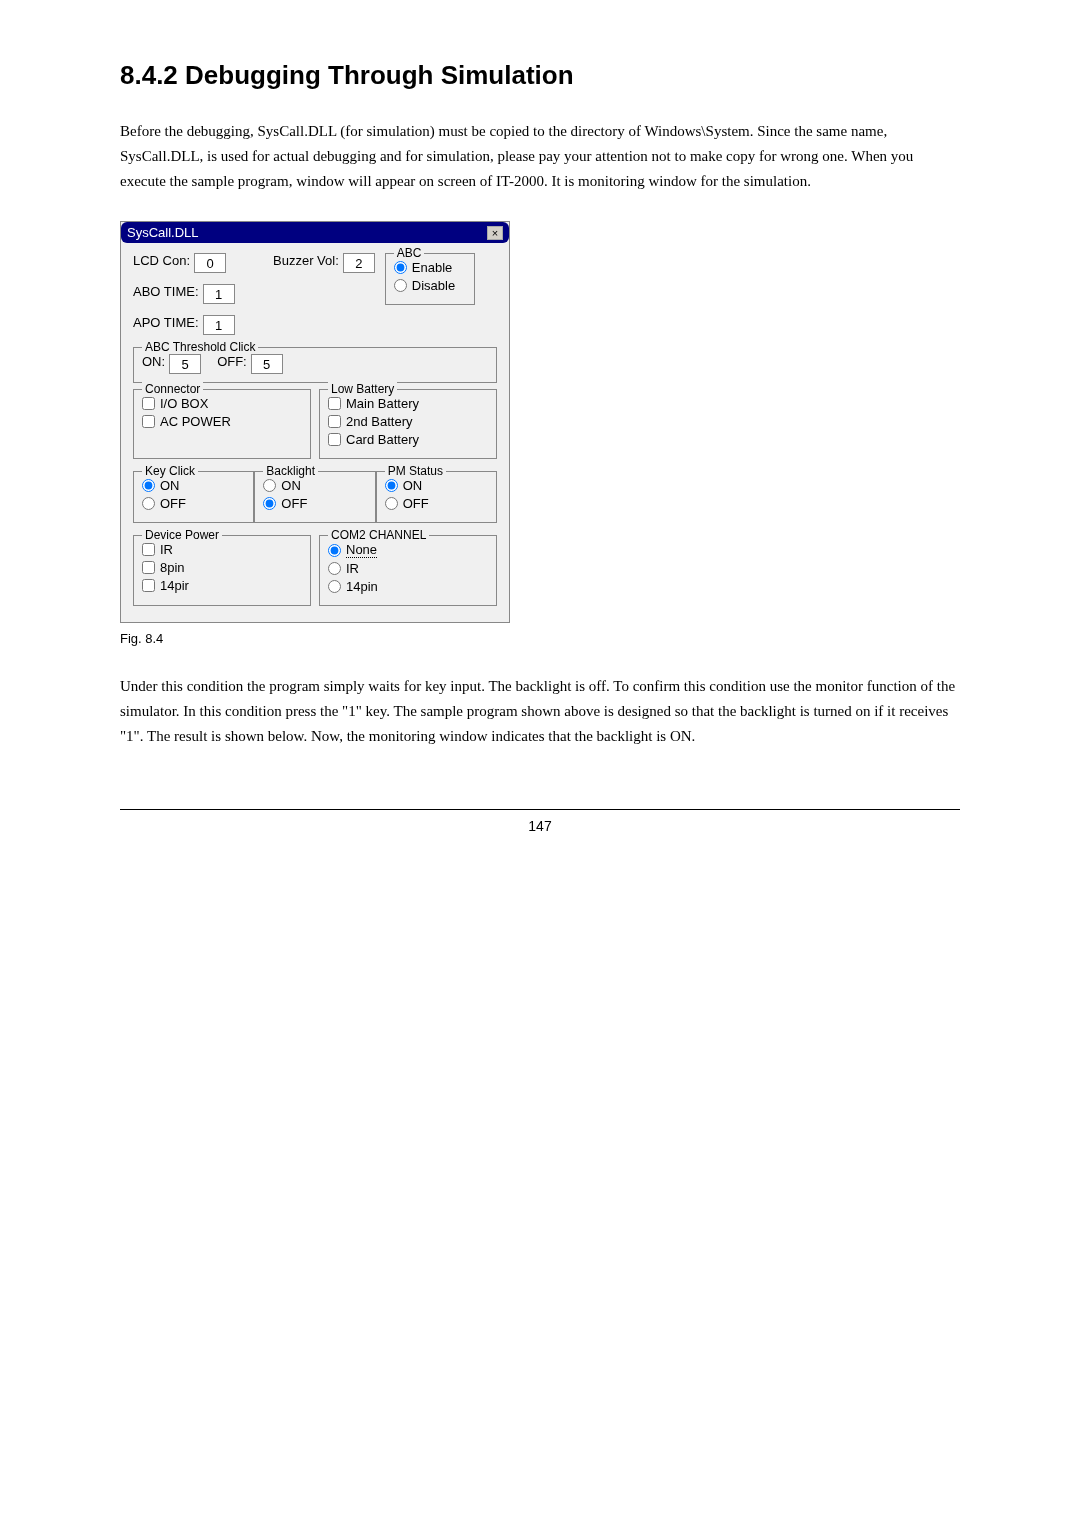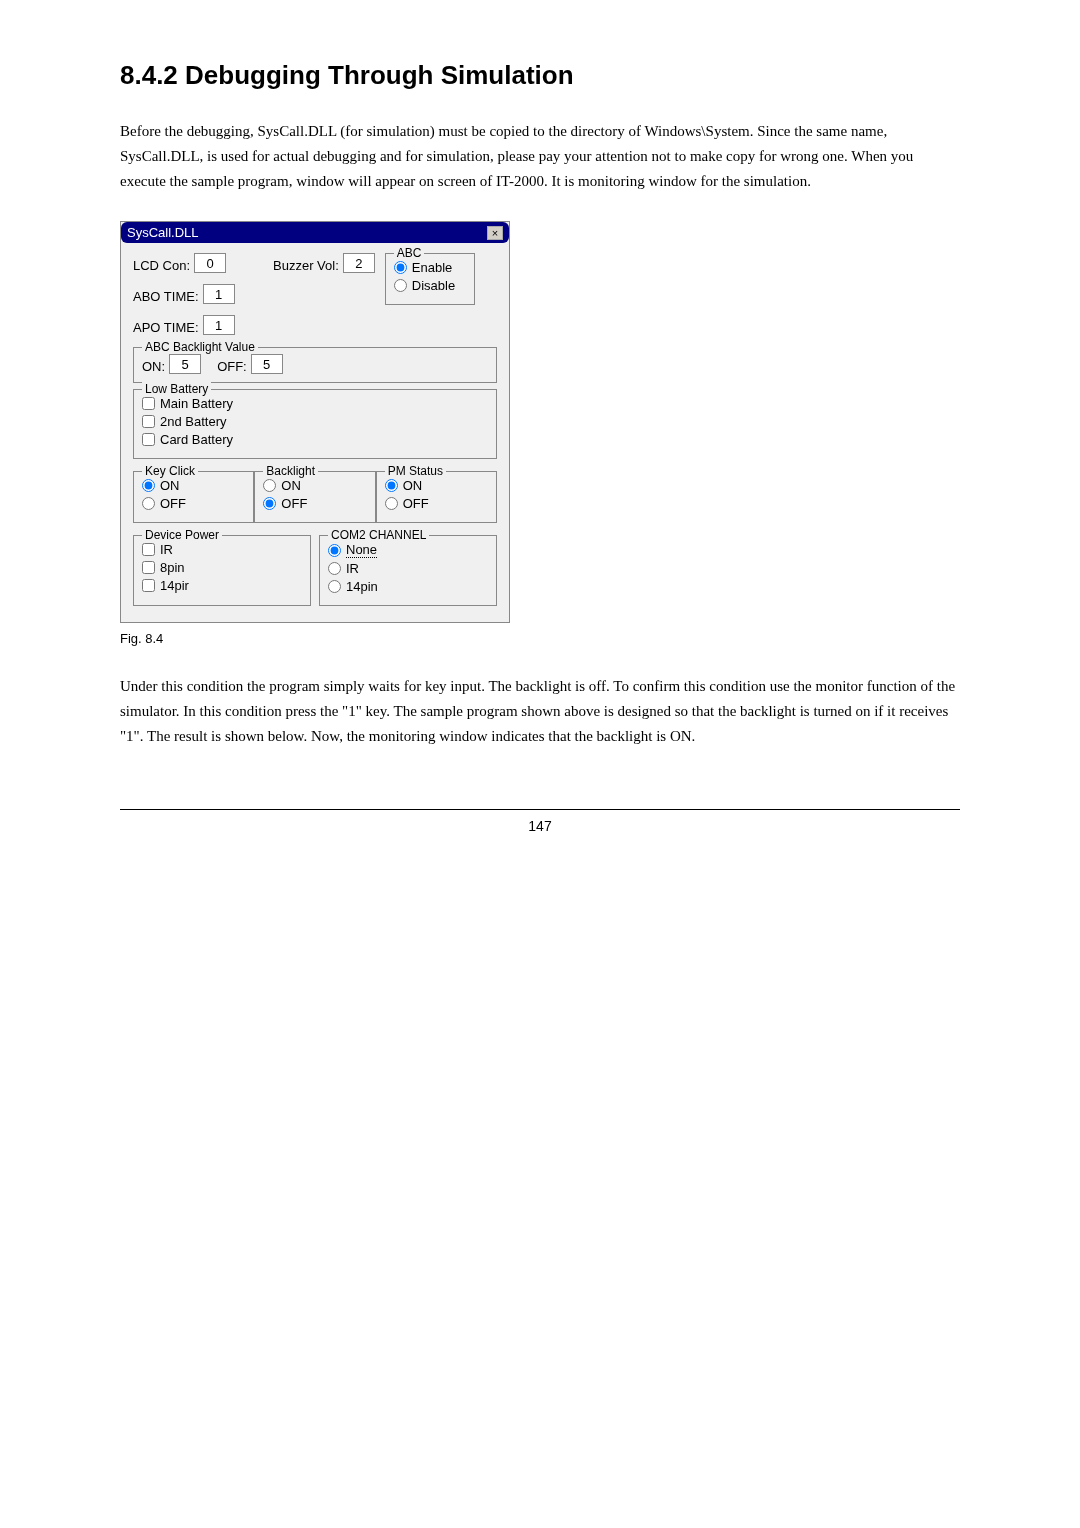--- a/index.html
+++ b/index.html
@@ -57,21 +57,21 @@
       align-items: center;
       justify-content: center;
       cursor: pointer;
     }
     .window-body {
       padding: 10px 12px 10px 12px;
       background: #f0f0f0;
     }
     .row {
       display: flex;
-      align-items: flex-end;
+      align-items: flex-start;
       margin-bottom: 6px;
     }
     .label {
       font-size: 13px;
       margin-right: 4px;
     }
     .input-box {
       border: 1px solid #888;
       background: #fff;
       width: 32px;
@@ -197,30 +197,41 @@
             <span>Enable</span>
           </div>
           <div class="radio-row">
             <input type="radio" name="abc" style="">
             <span>Disable</span>
           </div>
         </div>
       </div>
 
       <div class="abc-threshold-box">
-        <span class="group-label">ABC Backlight Value</span>
+        <span class="group-label">ABC Threshold Click</span>
         <div class="row" style="margin-bottom:0;">
           <span class="label">ON:</span>
           <input class="input-box" type="text" value="5" style="margin-right: 16px;">
           <span class="label">OFF:</span>
           <input class="input-box" type="text" value="5" style="">
         </div>
       </div>
 
       <div class="connector-lowbat-row">
+        <div class="group-box" style="flex:1; min-width:110px;">
+          <span class="group-label">Connector</span>
+          <div class="checkbox-row">
+            <input type="checkbox" style="">
+            <span>I/O BOX</span>
+          </div>
+          <div class="checkbox-row">
+            <input type="checkbox" style="">
+            <span>AC POWER</span>
+          </div>
+        </div>
         <div class="group-box" style="flex:1;">
           <span class="group-label">Low Battery</span>
           <div class="checkbox-row">
             <input type="checkbox" style="">
             <span>Main Battery</span>
           </div>
           <div class="checkbox-row">
             <input type="checkbox" style="">
             <span>2nd Battery</span>
           </div>

